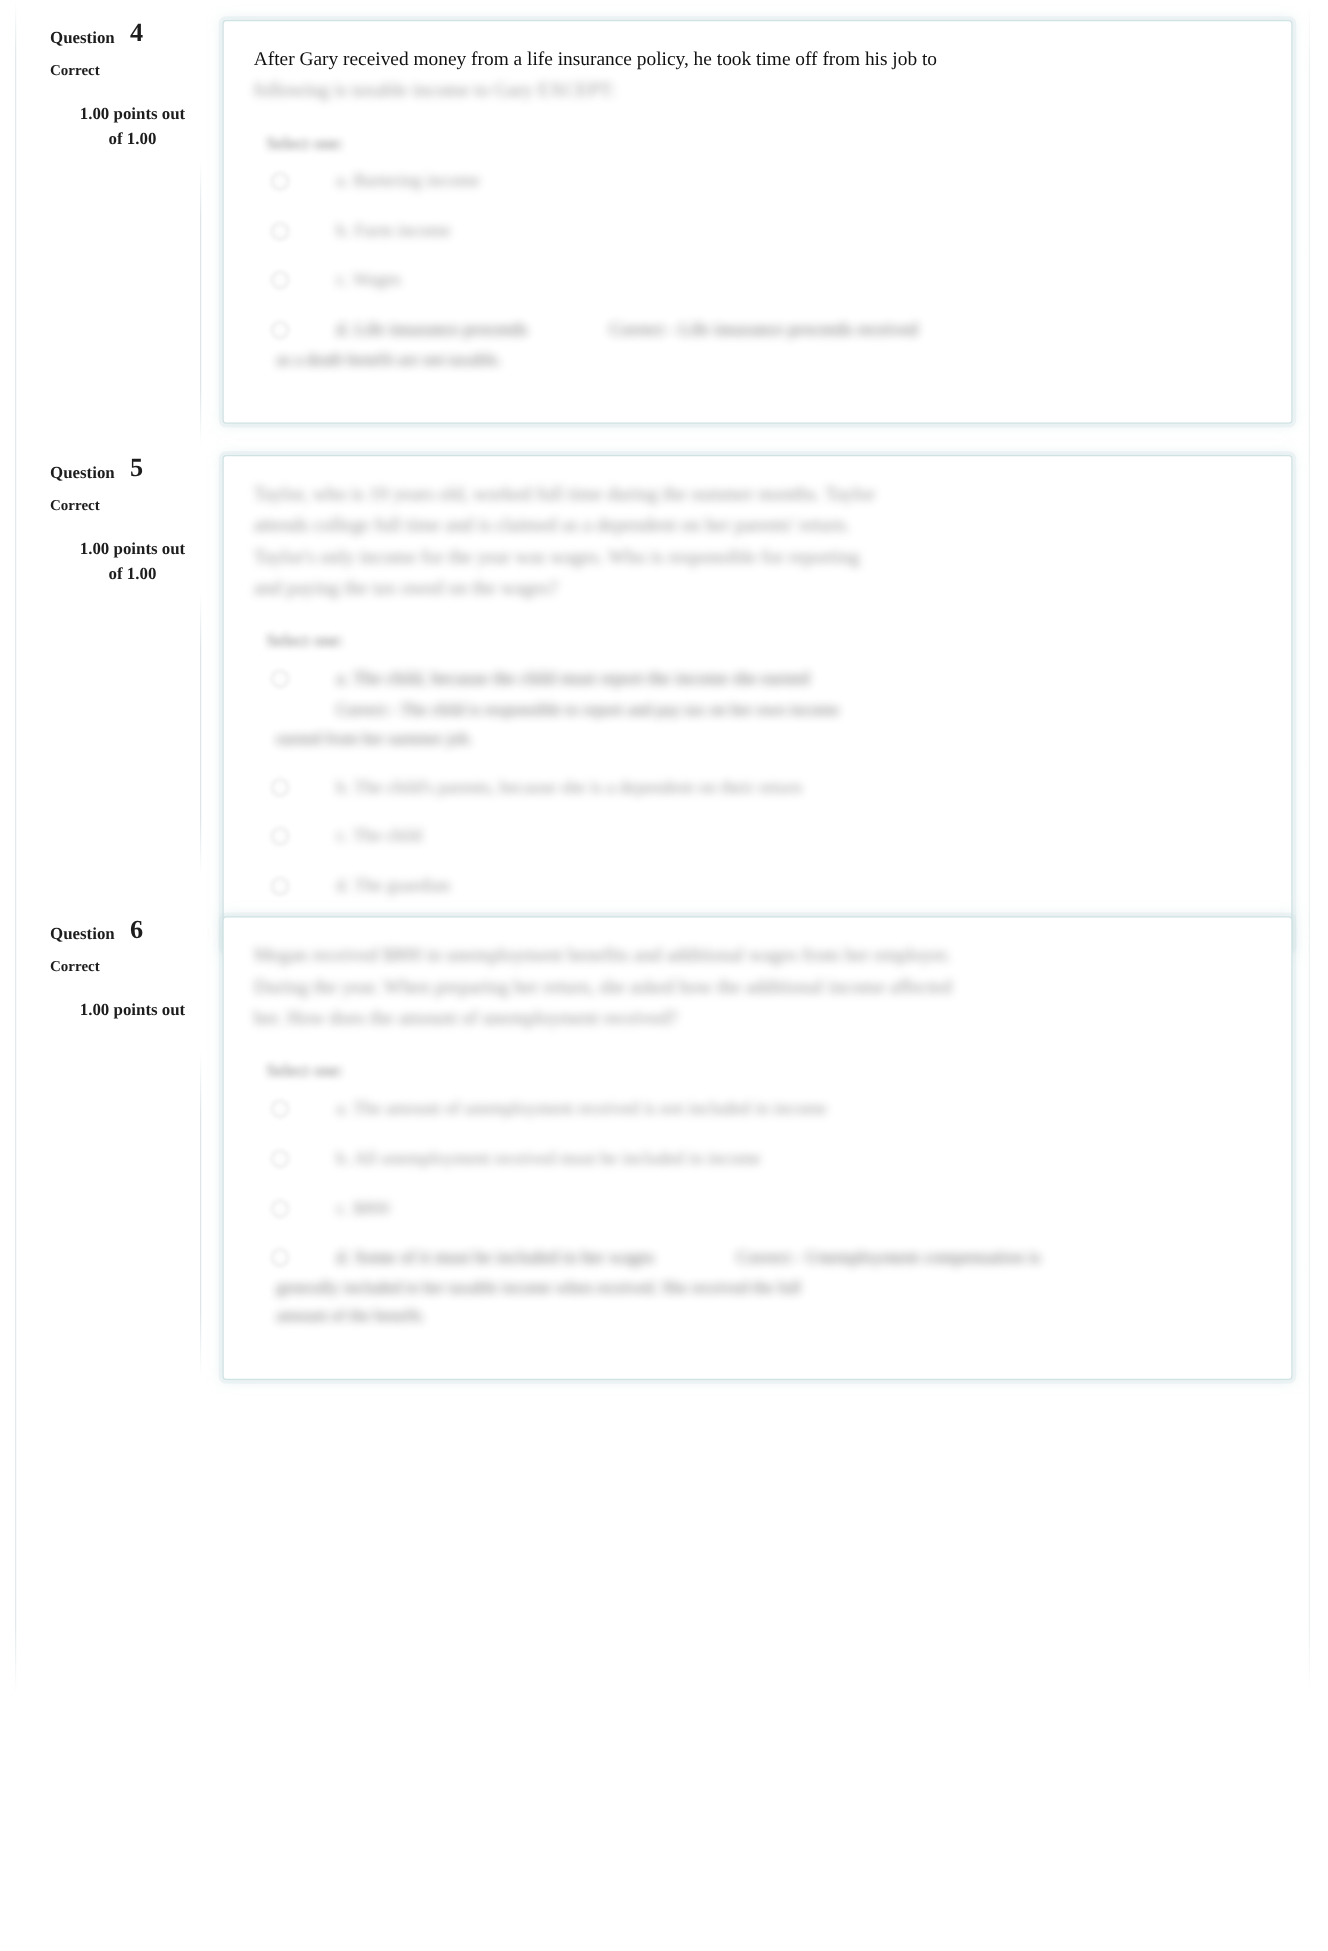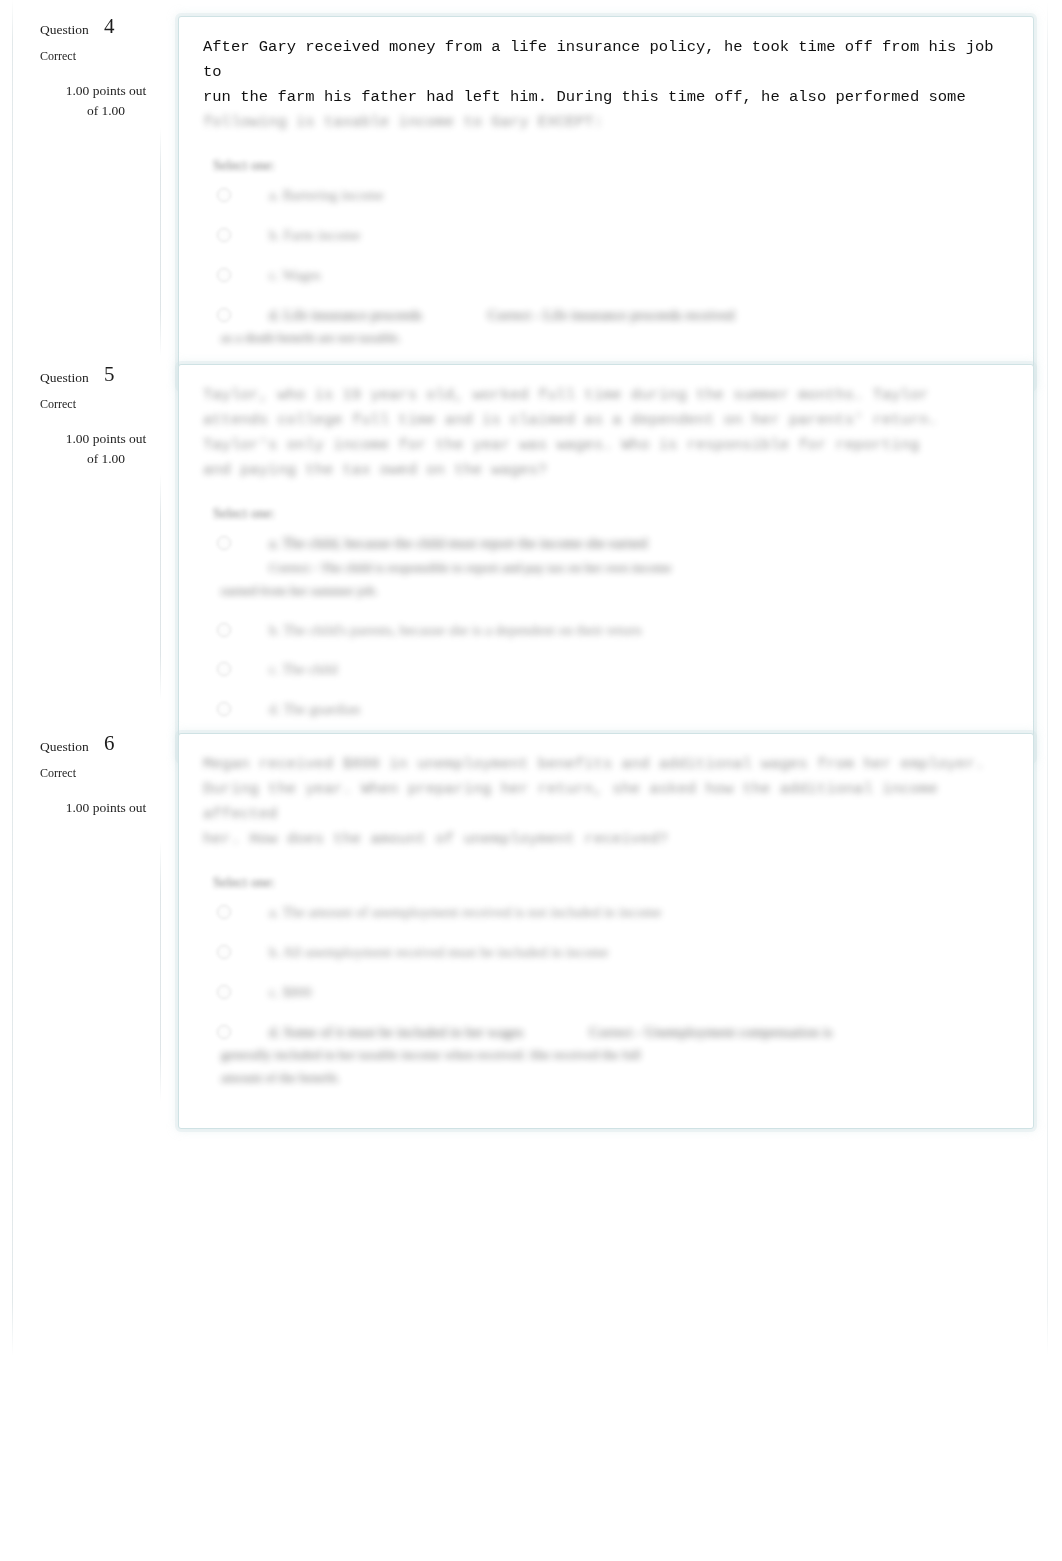--- a/index.html
+++ b/index.html
@@ -52,20 +52,21 @@
 
   
   .qinfo {
     position: absolute;
     left: 28px;
     top: 0;
     width: 132px;
     font-size: 13.5px;
     line-height: 1.52;
     color: #1d1d1d;
+    font-weight: bold;
   }
   .qinfo .qnum-row {
     position: relative;
     height: 26px;
   }
   .qinfo .qlabel {
     position: absolute;
     left: 0;
     top: 4px;
     font-size: 13.5px;
@@ -111,21 +112,21 @@
     padding: 18px 24px 22px 24px;
   }
 
   
   .qtext {
     font-size: 15.5px;
     line-height: 1.62;
     color: #111111;
     margin: 0;
   }
-  .qtext .ln { display: block; font-family: Liberation Mono, monospace; }
+  .qtext .ln { display: block; }
 
   
   .blur {
     color: #5c5c5c;
     filter: blur(3.4px);
     opacity: .62;
     user-select: none;
   }
   .blur-s { filter: blur(2.9px); opacity: .58; }
   .blur-h { filter: blur(3.8px); opacity: .66; }
@@ -205,21 +206,20 @@
     <div class="qmark">
       <span>1.00 points out</span>
       <span>of 1.00</span>
     </div>
   </div>
 
   <div class="qcard">
     <div class="qcard-inner">
       <p class="qtext">
         <span class="ln">After Gary received money from a life insurance policy, he took time off from his job to</span>
-        <span class="ln">run the farm his father had left him. During this time off, he also performed some</span>
         <span class="ln blur">following is taxable income to Gary EXCEPT:</span>
       </p>
 
       <div class="prompt blur-s">Select one:</div>
 
       <ul class="answers">
         <li class="answer">
           <span class="radio"></span>
           <span class="blur"><span class="opt-letter">a.</span>
           <span>Bartering income</span></span>

